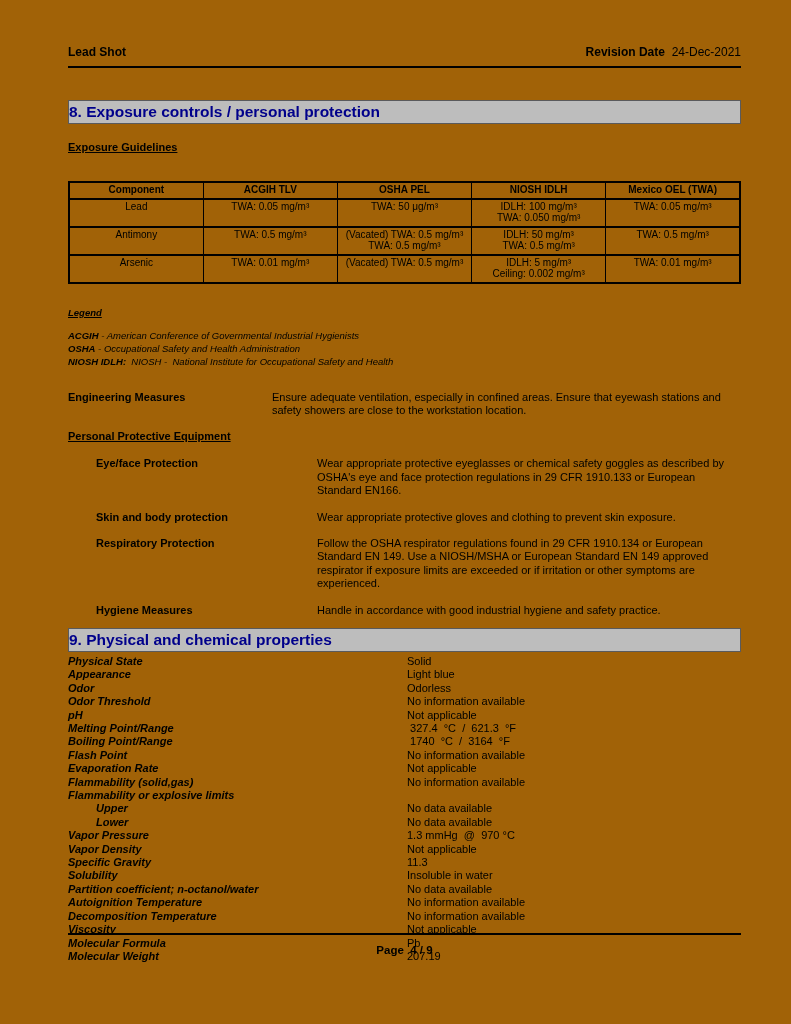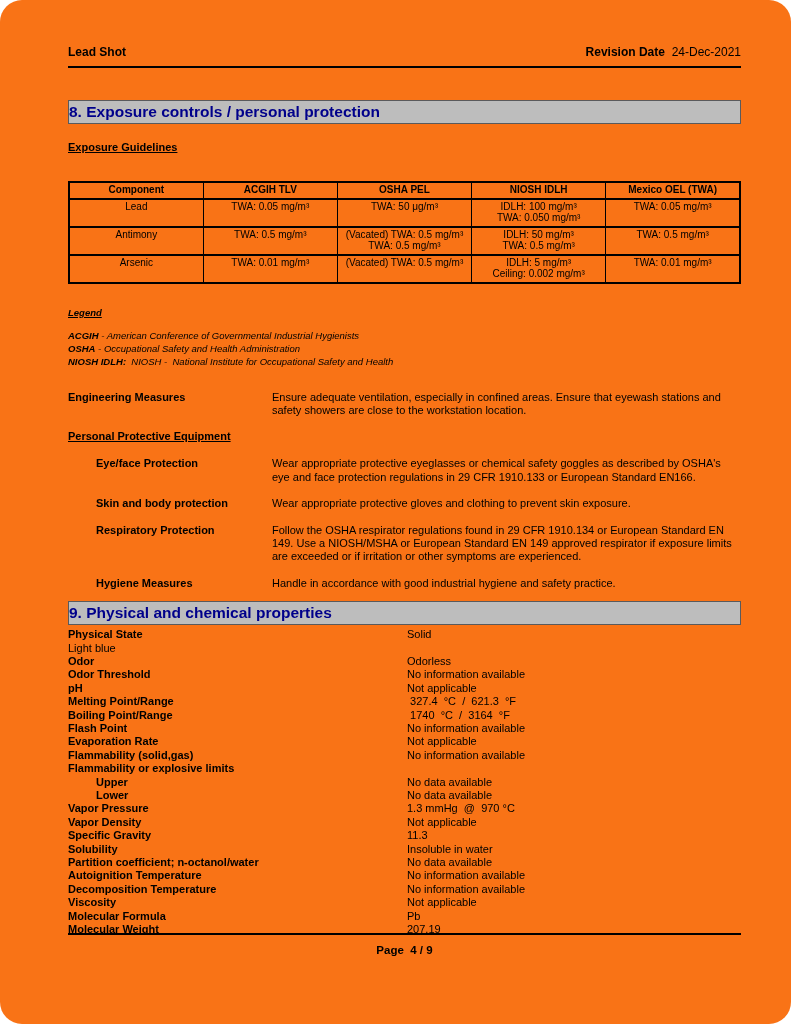--- a/index.html
+++ b/index.html
@@ -1,25 +1,24 @@
 <!DOCTYPE html>
 <html><head>
 <meta charset="utf-8">
 <style>
   * { box-sizing: border-box; }
   html, body { margin: 0; padding: 0; background: #ffffff; }
   .page {
     position: relative;
     width: 791px;
     height: 1024px;
-    background: #f97316;
+    background: #a16207;
     font-family: "Liberation Sans", sans-serif;
     color: #000;
     overflow: hidden;
-    border-radius: 22px;
   }
   .content { padding: 45px 50px 0 68px; }
 
   
   .doc-header {
     display: flex;
     justify-content: space-between;
     align-items: baseline;
     font-size: 12px;
     padding-bottom: 7px;
@@ -85,27 +84,27 @@
   .lv-label { width: 204px; flex-shrink: 0; font-weight: bold; }
   .lv-value { flex: 1; }
   .measures-row { margin-top: 23px; }
   .ppe-heading {
     margin-top: 13px;
     font-size: 11px;
     font-weight: bold;
     text-decoration: underline;
     display: inline-block;
   }
-  .ppe-row { margin-top: 13px; }
+  .ppe-row { margin-top: 13px; gap: 45px; }
   .ppe-row .lv-label { padding-left: 28px; }
 
   
   .props { margin-top: 3px; font-size: 11px; }
   .prop-row { display: flex; line-height: 13.4px; }
-  .prop-label { width: 339px; flex-shrink: 0; font-weight: bold; }
+  .prop-label { width: 339px; flex-shrink: 0; font-weight: bold; font-style: italic; }
   .prop-row.indent .prop-label { padding-left: 28px; }
   .prop-value { flex: 1; white-space: pre; }
 
   
   .doc-footer {
     position: absolute;
     top: 933px;
     left: 68px;
     right: 50px;
     border-top: 2px solid #000;
@@ -226,20 +225,21 @@
     
     <div class="section-bar bar-9">9. Physical and chemical properties</div>
 
     
     <div class="props">
       <div class="prop-row">
           <span class="prop-label">Physical State</span>
           <span class="prop-value">Solid</span>
         </div>
       <div class="prop-row">
+          <span class="prop-label">Appearance</span>
           <span class="prop-value">Light blue</span>
         </div>
       <div class="prop-row">
           <span class="prop-label">Odor</span>
           <span class="prop-value">Odorless</span>
         </div>
       <div class="prop-row">
           <span class="prop-label">Odor Threshold</span>
           <span class="prop-value">No information available</span>
         </div>

